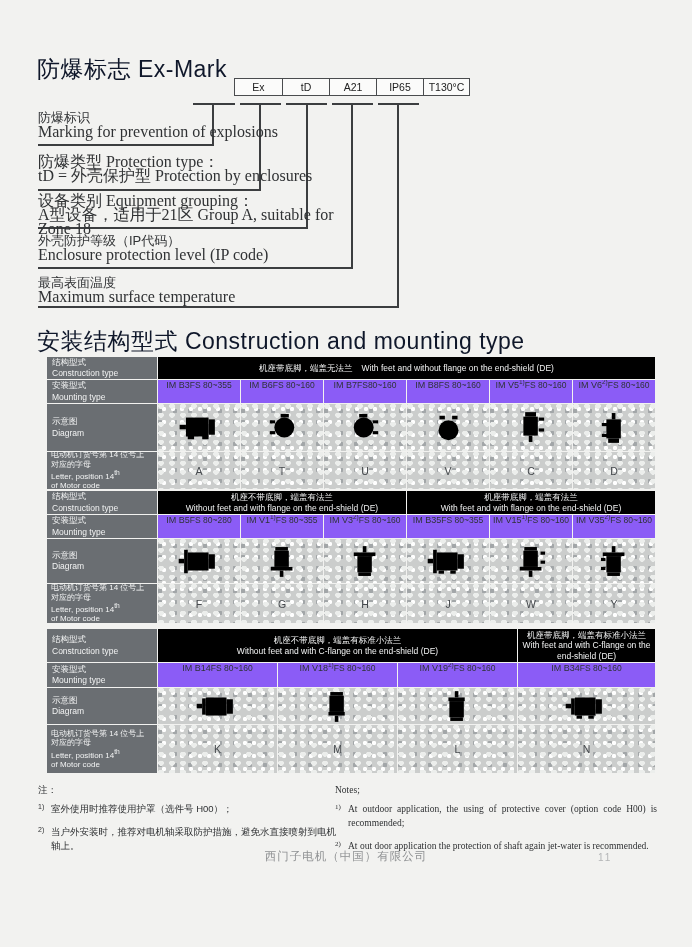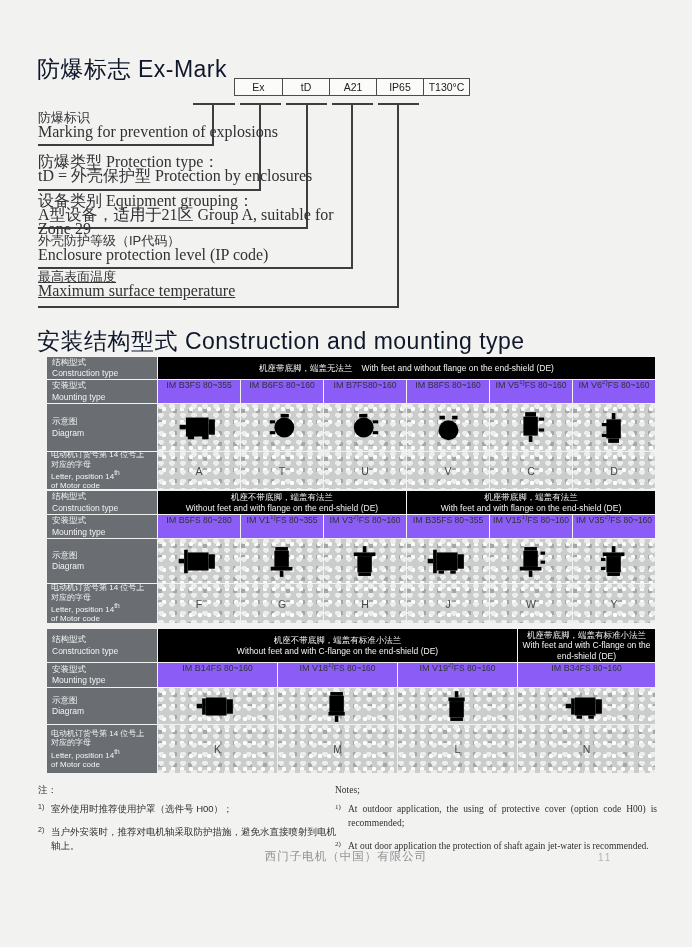--- a/index.html
+++ b/index.html
@@ -249,27 +249,27 @@
 <div class="abs exlbl" style="top:111px;">
   <div class="cnl">防爆标识</div>
   <div class="enl">Marking for prevention of explosions</div>
 </div>
 <div class="abs exlbl" style="top:155px;">
   <div class="enl">防爆类型 Protection type：</div>
   <div class="enl">tD = 外壳保护型 Protection by enclosures</div>
 </div>
 <div class="abs exlbl" style="top:194px;">
   <div class="enl">设备类别 Equipment grouping：</div>
-  <div class="enl">A型设备，适用于21区 Group A, suitable for Zone 29</div>
+  <div class="enl">A型设备，适用于21区 Group A, suitable for Zone 18</div>
 </div>
 <div class="abs exlbl" style="top:234px;">
   <div class="cnl">外壳防护等级（IP代码）</div>
   <div class="enl">Enclosure protection level (IP code)</div>
 </div>
-<div class="abs exlbl" style="top:270px;text-decoration:underline;">
+<div class="abs exlbl" style="top:276px;">
   <div class="cnl">最高表面温度</div>
   <div class="enl">Maximum surface temperature</div>
 </div>
 
 <div class="abs sec-title" style="left:37px;top:326px;">安装结构型式 Construction and mounting type</div>
 
 <div class="abs tbl t1">
   <div class="cell hdr">
     <div>结构型式</div>
     <div>Construction type</div>

